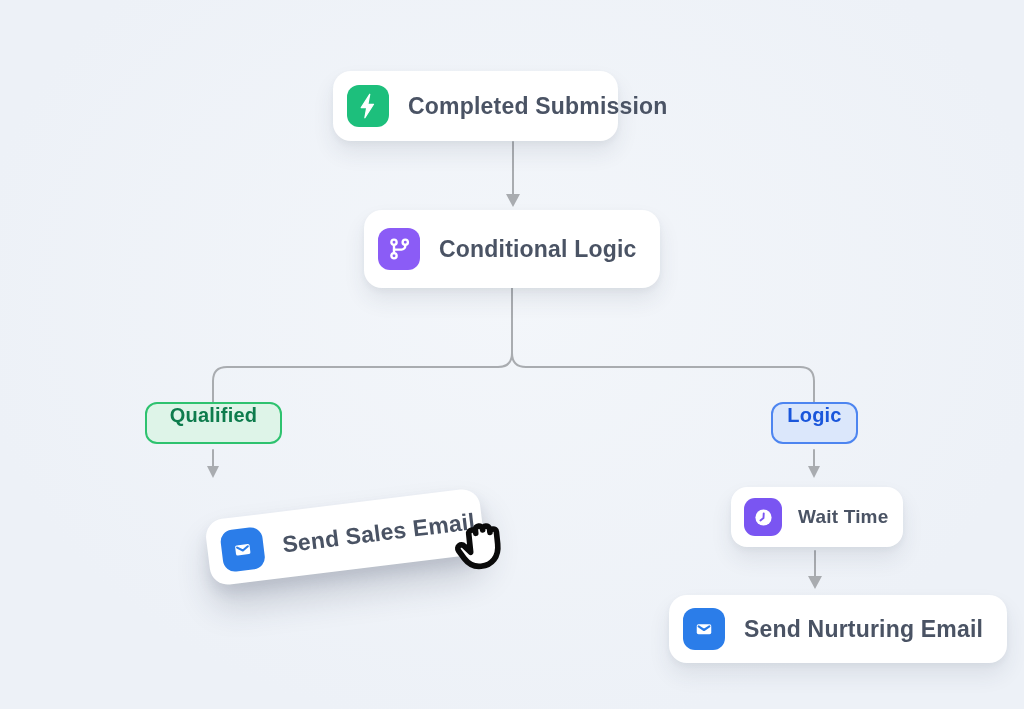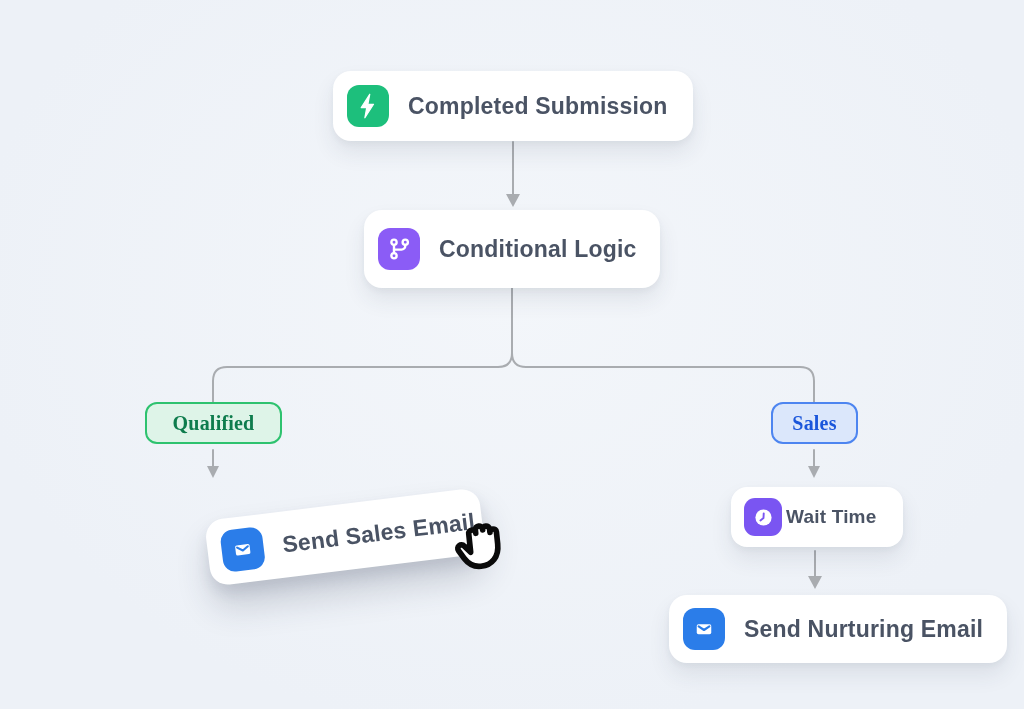--- a/index.html
+++ b/index.html
@@ -37,35 +37,34 @@
   }
   .node .icon svg{width:30px;height:30px;}
   .node .label{
     margin-left:19px;
     font-size:23px;font-weight:600;color:#4a5364;letter-spacing:.2px;
     white-space:nowrap;
   }
   .node.small{border-radius:16px;padding:0 18px 0 13px;}
   .node.small .icon{width:38px;height:38px;border-radius:11px;}
   .node.small .icon svg{width:27px;height:27px;}
-  .node.small .label{margin-left:4px;font-size:19px;}
+  .node.small .label{margin-left:16px;font-size:19px;}
 
   .icon.green{background:#1dbf7c;}
   .icon.purple{background:#8b5cf6;}
   .icon.violet{background:#7a55f2;}
   .icon.blue{background:#2b7de9;}
 
   .badge{
     position:absolute;
-    display:flex;align-items:center;justify-content:center;
+    display:flex;align-items:flex-start;justify-content:center;
     border-radius:12px;border:2px solid;
     font-size:20px;font-weight:600;letter-spacing:.2px;
     box-sizing:border-box;
     cursor:pointer;
-    font-family:Liberation Serif, serif;
   }
   .badge.qualified{background:#def4e8;border-color:#2ec26f;color:#0e7c4d;}
   .badge.else{background:#dbe7fb;border-color:#4d85f0;color:#1a56db;}
 
   .node.dragging{
     transform:rotate(-7deg);
     box-shadow:0 22px 34px rgba(40,52,75,.20), 0 8px 14px rgba(40,52,75,.10);
     z-index:5;
   }
   .hand-cursor{
@@ -84,21 +83,21 @@
     <path class="conn-line" d="M512 281 V353 Q512 367 498 367 H227 Q213 367 213 381 V402"></path>
     <path class="conn-line" d="M512 353 Q512 367 526 367 H800 Q814 367 814 381 V402"></path>
     <path class="conn-line" d="M213 450 V466"></path>
     <polygon class="conn-head" points="207,466 219,466 213,478"></polygon>
     <path class="conn-line" d="M814 450 V466"></path>
     <polygon class="conn-head" points="808,466 820,466 814,478"></polygon>
     <path class="conn-line" d="M815 551 V576"></path>
     <polygon class="conn-head" points="808,576 822,576 815,589"></polygon>
   </svg>
 
-  <div class="node" style="left:333px;top:71px;width:360px;height:70px;">
+  <div class="node" style="left:333px;top:71px;width:285px;height:70px;">
     <span class="icon green">
       <svg viewBox="0 0 24 24">
           <path d="M13.4 2.6 L6.6 13.3 h4.4 L9.5 21.4 l6.9-10.8 h-4.5 z" fill="#fff" stroke="#fff" stroke-width="1" stroke-linejoin="round"></path>
         </svg>
     </span>
     <span class="label">Completed Submission</span>
   </div>
 
   <div class="node" style="left:364px;top:210px;width:296px;height:78px;">
     <span class="icon purple">
@@ -111,21 +110,21 @@
       </svg>
     </span>
     <span class="label">Conditional Logic</span>
   </div>
 
   <div class="badge qualified" style="left:145px;top:402px;width:137px;height:42px;">
     <span>Qualified</span>
   </div>
 
   <div class="badge else" style="left:771px;top:402px;width:87px;height:42px;">
-    <span>Sales</span>
+    <span>Logic</span>
   </div>
 
   <div class="node dragging" style="left:207px;top:504px;width:276px;height:66px;">
     <span class="icon blue">
       <svg viewBox="0 0 24 24">
         <rect x="6.2" y="8.1" width="11.6" height="8.1" rx="1.4" fill="#fff"></rect>
         <path d="M7.7 9.9 l4.3 2.9 4.3 -2.9" stroke="#2b7de9" stroke-width="1.7" fill="none" stroke-linecap="round" stroke-linejoin="round"></path>
       </svg>
     </span>
     <span class="label">Send Sales Email</span>

